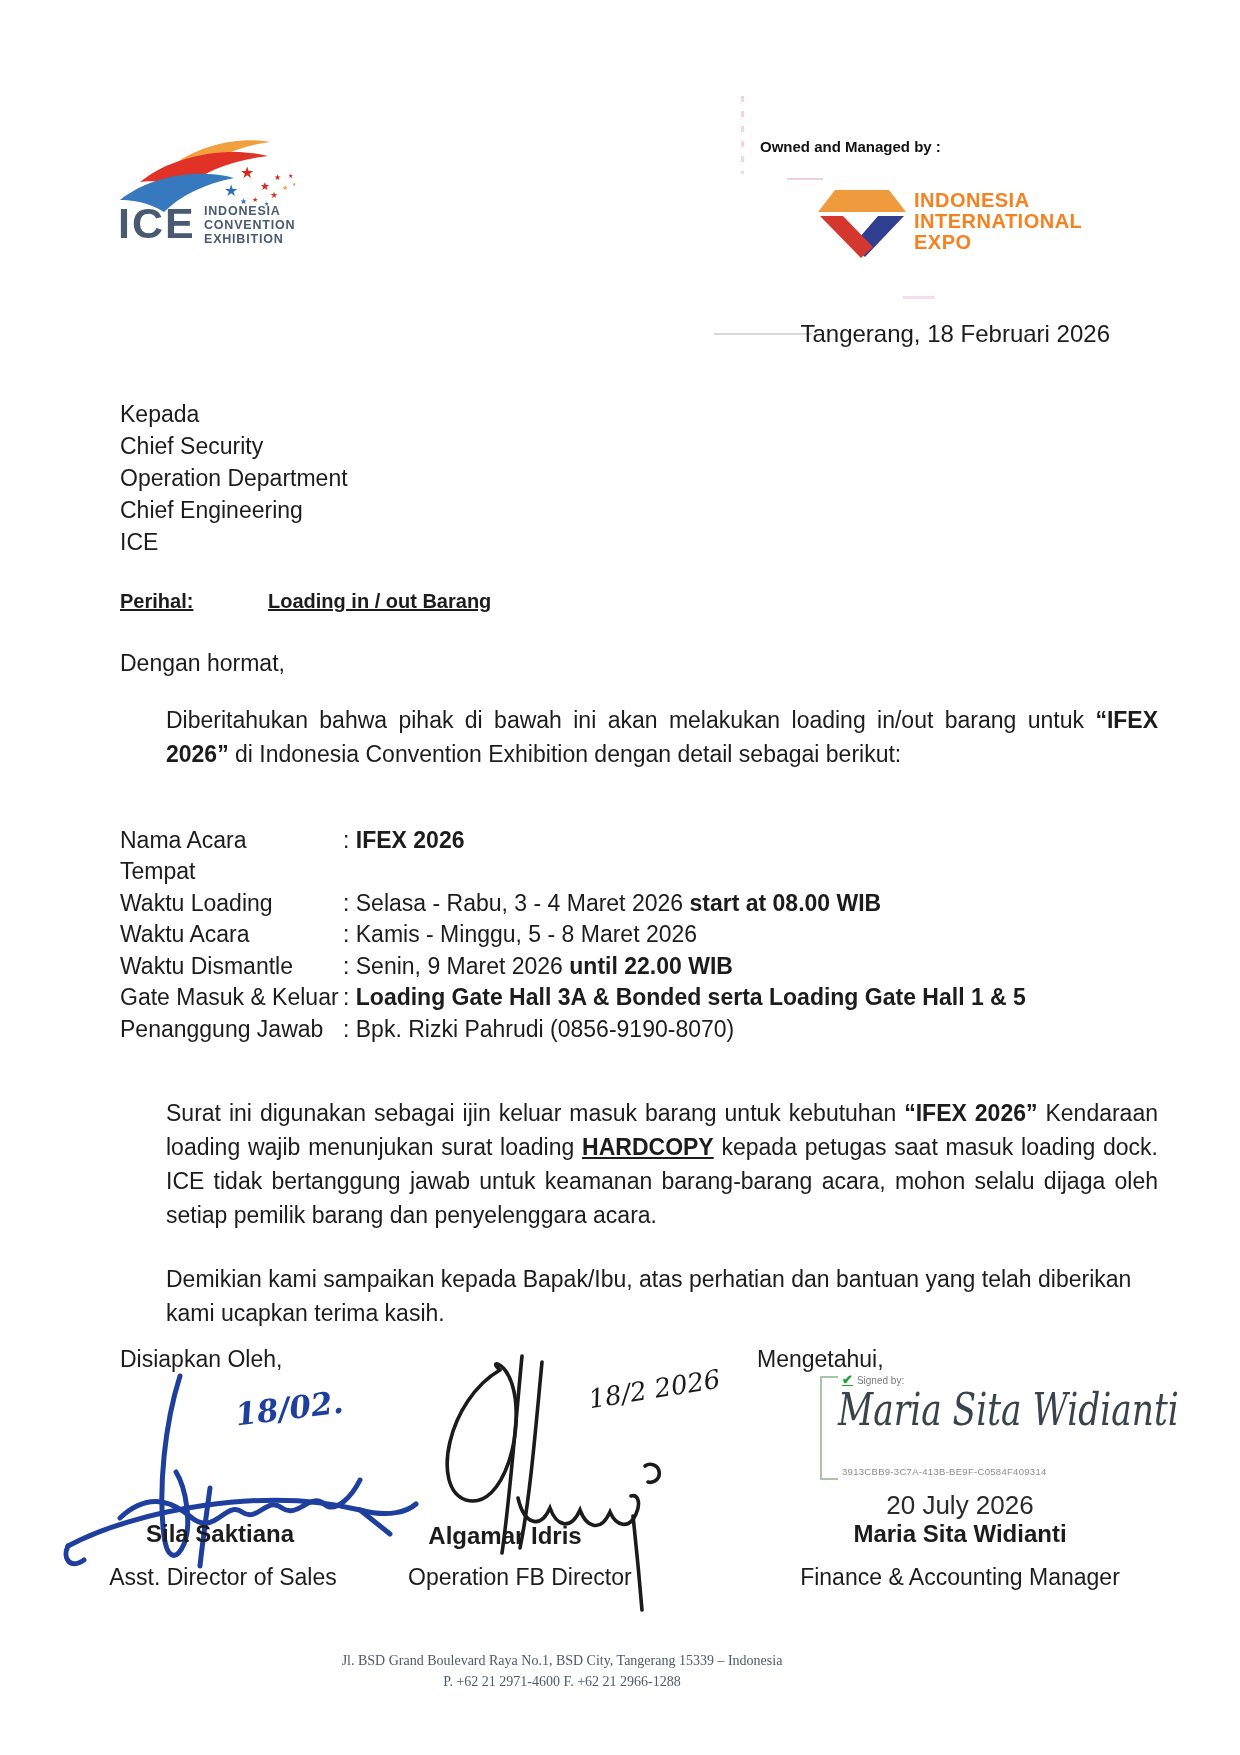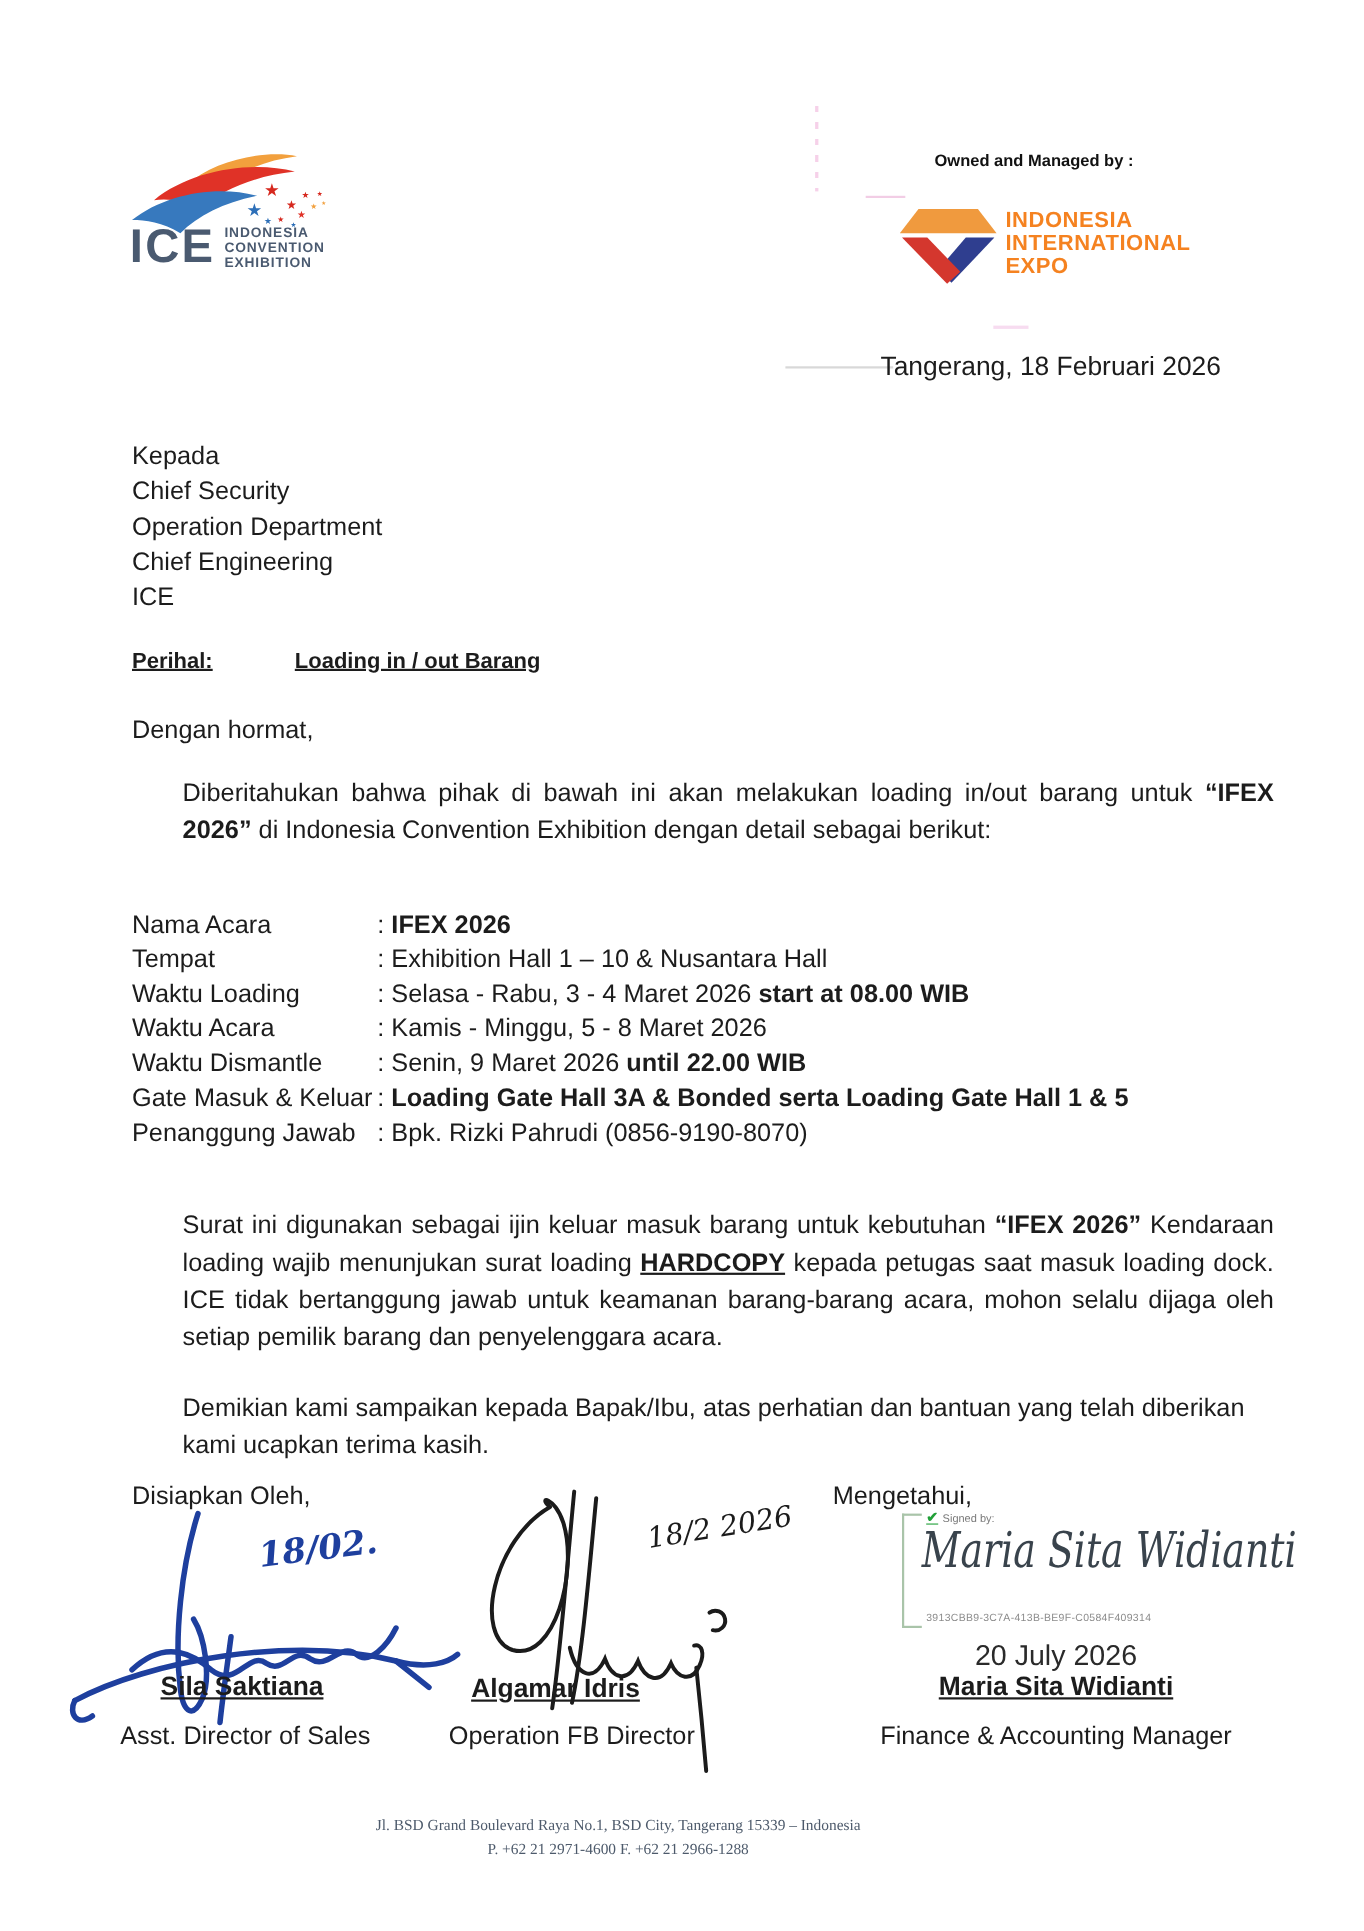--- a/index.html
+++ b/index.html
@@ -2,21 +2,21 @@
 <html><head>
 <meta charset="utf-8">
 <style>
   html,body{margin:0;padding:0;background:#ffffff;}
   .page{position:relative;width:1240px;height:1755px;background:#ffffff;overflow:hidden;
         font-family:"Liberation Sans",sans-serif;color:#1c1c1c;}
   .abs{position:absolute;}
 
   
   .ice-logo{left:112px;top:130px;width:190px;height:120px;}
-  .owned-by{left:760px;top:138px;width:360px;text-align:center;font-size:15px;font-weight:700;color:#111;}
+  .owned-by{left:760px;top:138px;width:360px;font-size:15px;font-weight:700;color:#111;}
   .iie-logo{left:816px;top:186px;width:300px;height:80px;display:flex;align-items:flex-start;}
   .iie-mark{width:92px;height:74px;flex:0 0 auto;}
   .iie-text{margin-left:6px;margin-top:4px;font-size:20px;font-weight:700;color:#F58220;
             line-height:21px;letter-spacing:.5px;}
 
   
   .artifact-pink-v{left:741px;top:96px;width:3px;height:78px;
       background:repeating-linear-gradient(#f3c2e2 0 6px,transparent 6px 15px);opacity:.75;}
   .artifact-pink-h{left:787px;top:178px;width:36px;height:2px;background:#efc0df;opacity:.8;}
   .artifact-pink-h2{left:903px;top:296px;width:32px;height:3px;background:#f6d8ee;opacity:.9;}
@@ -44,21 +44,21 @@
   
   .sig-heading{font-size:23px;}
   .sig-left-heading{left:120px;top:1346px;}
   .sig-right-heading{left:757px;top:1346px;}
   .autograph-left{left:60px;top:1368px;width:370px;height:230px;}
   .autograph-mid{left:400px;top:1348px;width:310px;height:265px;}
   .hand-date-left{left:235px;top:1390px;font-family:"DejaVu Serif",serif;font-style:italic;font-weight:700;
       color:#1e3f9e;font-size:31px;transform:rotate(-7deg);}
   .hand-date-mid{left:588px;top:1374px;font-family:"DejaVu Serif",serif;font-style:italic;
       color:#1b1b1b;font-size:26px;transform:rotate(-9deg);white-space:nowrap;}
-  .signee-name{font-size:24px;font-weight:700;text-decoration:underline;white-space:nowrap;}
+  .signee-name{font-size:24px;font-weight:700;white-space:nowrap;}
   .signee-title{font-size:23px;white-space:nowrap;}
   .name-left{left:140px;top:1520px;width:160px;text-align:center;}
   .title-left{left:108px;top:1564px;width:230px;text-align:center;}
   .name-mid{left:420px;top:1522px;width:170px;text-align:center;}
   .title-mid{left:408px;top:1564px;width:200px;text-align:center;}
 
   .docusign{left:820px;top:1374px;width:300px;height:110px;}
   .ds-bracket{position:absolute;left:0;top:2px;width:16px;height:100px;
       border-left:2px solid #a9c4a9;border-top:2px solid #a9c4a9;border-bottom:2px solid #a9c4a9;}
   .ds-signedby{position:absolute;left:22px;top:-2px;font-size:10px;color:#7a7a7a;}
@@ -148,21 +148,20 @@
 
   <div class="abs para para1"><span>Diberitahukan bahwa pihak di bawah ini akan melakukan loading in/out barang untuk </span><span style="font-weight: 700;">“IFEX 2026”</span><span> di Indonesia Convention Exhibition dengan detail sebagai berikut:</span></div>
 
   <div class="abs details">
     <div class="detail-row">
       <span class="detail-label">Nama Acara</span>
       <span class="detail-value"><span>: </span><span style="font-weight: 700;">IFEX 2026</span></span>
     </div>
     <div class="detail-row">
       <span class="detail-label">Tempat</span>
-      <span class="detail-value"><span>: Exhibition Hall 1 – 10 &amp; Nusantara Hall</span></span>
     </div>
     <div class="detail-row">
       <span class="detail-label">Waktu Loading</span>
       <span class="detail-value"><span>: Selasa - Rabu, 3 - 4 Maret 2026 </span><span style="font-weight: 700;">start at 08.00 WIB</span></span>
     </div>
     <div class="detail-row">
       <span class="detail-label">Waktu Acara</span>
       <span class="detail-value"><span>: Kamis - Minggu, 5 - 8 Maret 2026</span></span>
     </div>
     <div class="detail-row">

